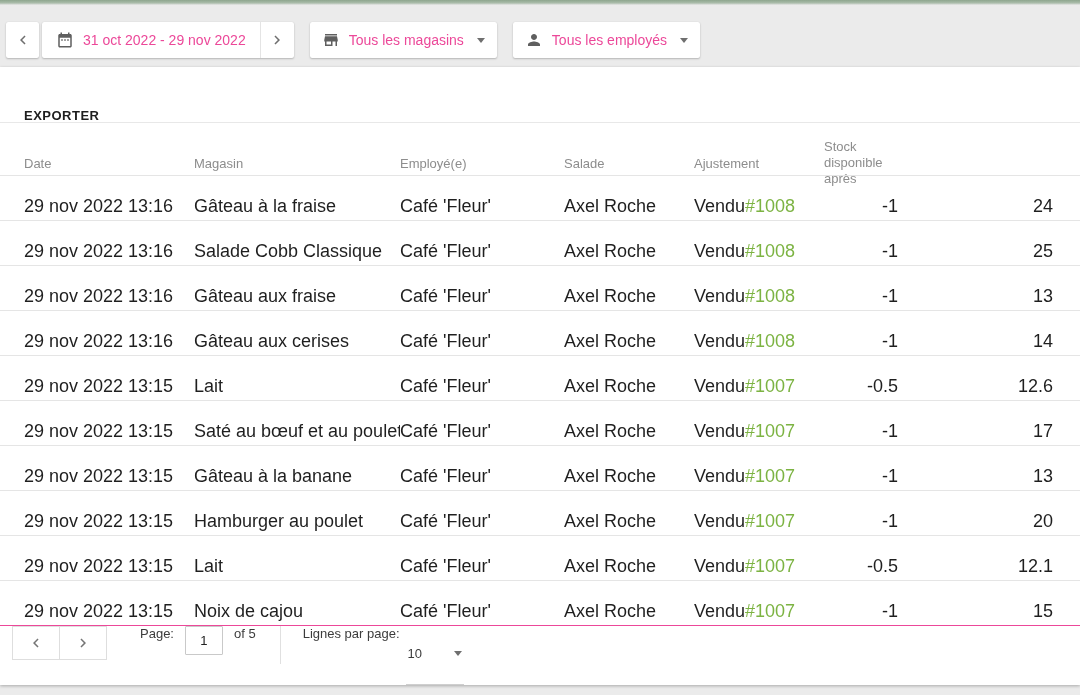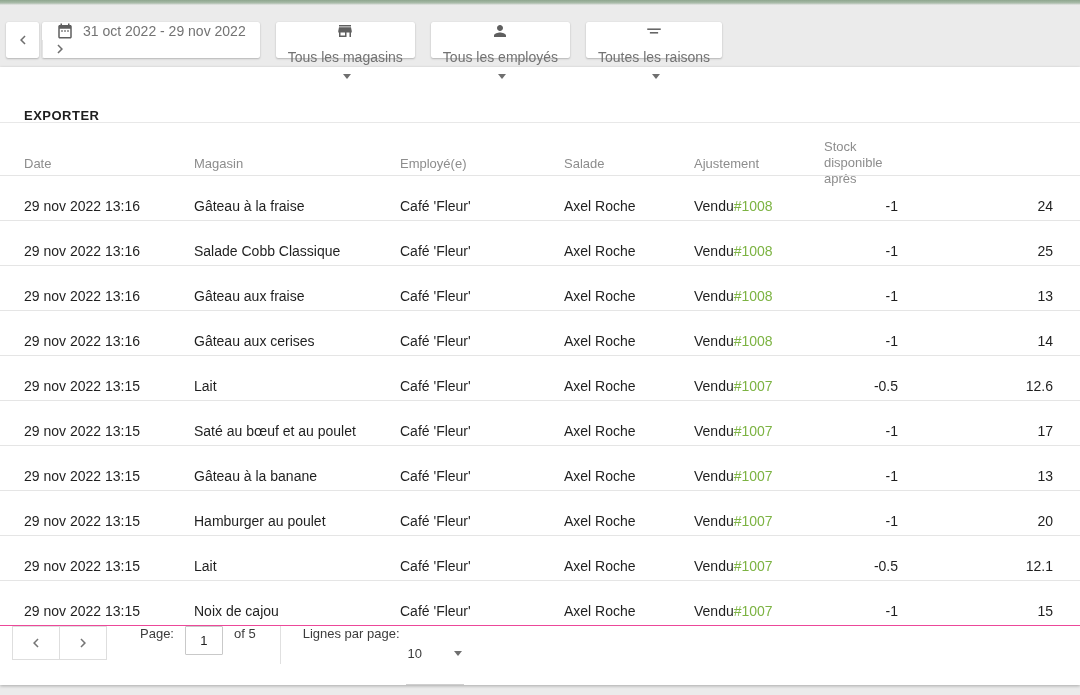--- a/index.html
+++ b/index.html
@@ -21,25 +21,24 @@
     padding: 17px 6px 9px 6px;
     gap: 16px;
   }
   .btn {
     background: #fff;
     height: 36px;
     border-radius: 2px;
     box-shadow: 0 1px 2px rgba(0,0,0,0.22), 0 0 1px rgba(0,0,0,0.12);
     display: inline-flex;
     align-items: center;
-    color: #737373;
+    color: #ec4899;
     font-size: 14px;
     cursor: pointer;
     white-space: nowrap;
-    flex-direction: column;
   }
   .date-wrap { display: flex; gap: 3px; }
   .nav-btn { width: 33px; justify-content: center; }
   .date-group { display: inline-flex; align-items: stretch; }
   .date-main { display: inline-flex; align-items: center; padding: 0 14px; gap: 9px; }
   .date-next { width: 34px; justify-content: center; border-left: 1px solid #e4e4e4; height: 36px; display: inline-flex; align-items: center; }
   .filter-btn { padding: 0 12px; gap: 9px; }
   .caret {
     width: 0; height: 0;
     border-left: 4.5px solid transparent;
@@ -77,21 +76,21 @@
   .thead {
     height: 53px;
     border-top: 1px solid #e8e8e8;
     color: #8d8d8d;
     font-size: 13px;
   }
   .th { white-space: nowrap; }
   .th.right { }
   .th.wrap { white-space: normal; line-height: 16px; }
   .tbody { flex: 0 0 auto; }
-  .tr { height: 45px; border-top: 1px solid #e5e5e5; font-size: 14px; color: #1f1f1f; cursor: pointer; }
+  .tr { height: 45px; border-top: 1px solid #e5e5e5; font-size: 18px; color: #1f1f1f; cursor: pointer; }
   .td { white-space: nowrap; overflow: hidden; }
   .td.right { text-align: right; }
   .receipt { color: var(--accent, #7cb342); text-decoration: none; margin-left: 0; }
   
   .tfoot {
     border-top: 1px solid #ec4899;
     flex: 1;
     display: flex;
     padding-left: 12px;
     font-size: 13px;
@@ -175,30 +174,20 @@
   <div class="btn filter-btn">
     <span class="icon">
       <svg width="18" height="18" viewBox="0 0 24 24" fill="#5f5f5f">
           <path d="M12 12c2.21 0 4-1.79 4-4s-1.79-4-4-4-4 1.79-4 4 1.79 4 4 4zm0 2c-2.67 0-8 1.34-8 4v2h16v-2c0-2.66-5.33-4-8-4z"></path>
         </svg>
     </span>
     <span>Tous les employés</span>
     <span class="caret"></span>
   </div>
 
-  <div class="btn filter-btn">
-    <span class="icon">
-      <svg width="18" height="18" viewBox="0 0 24 24" fill="#5f5f5f">
-          <rect x="3" y="8.6" width="18" height="2"></rect>
-          <rect x="6.5" y="13.4" width="11" height="2"></rect>
-        </svg>
-    </span>
-    <span>Toutes les raisons</span>
-    <span class="caret"></span>
-  </div>
 </div>
 
 <div class="card">
   <div class="export-row">
     <button class="export-btn">EXPORTER</button>
   </div>
 
   <div class="grid-row thead">
     <div class="th">Date</div>
     <div class="th">Magasin</div>

